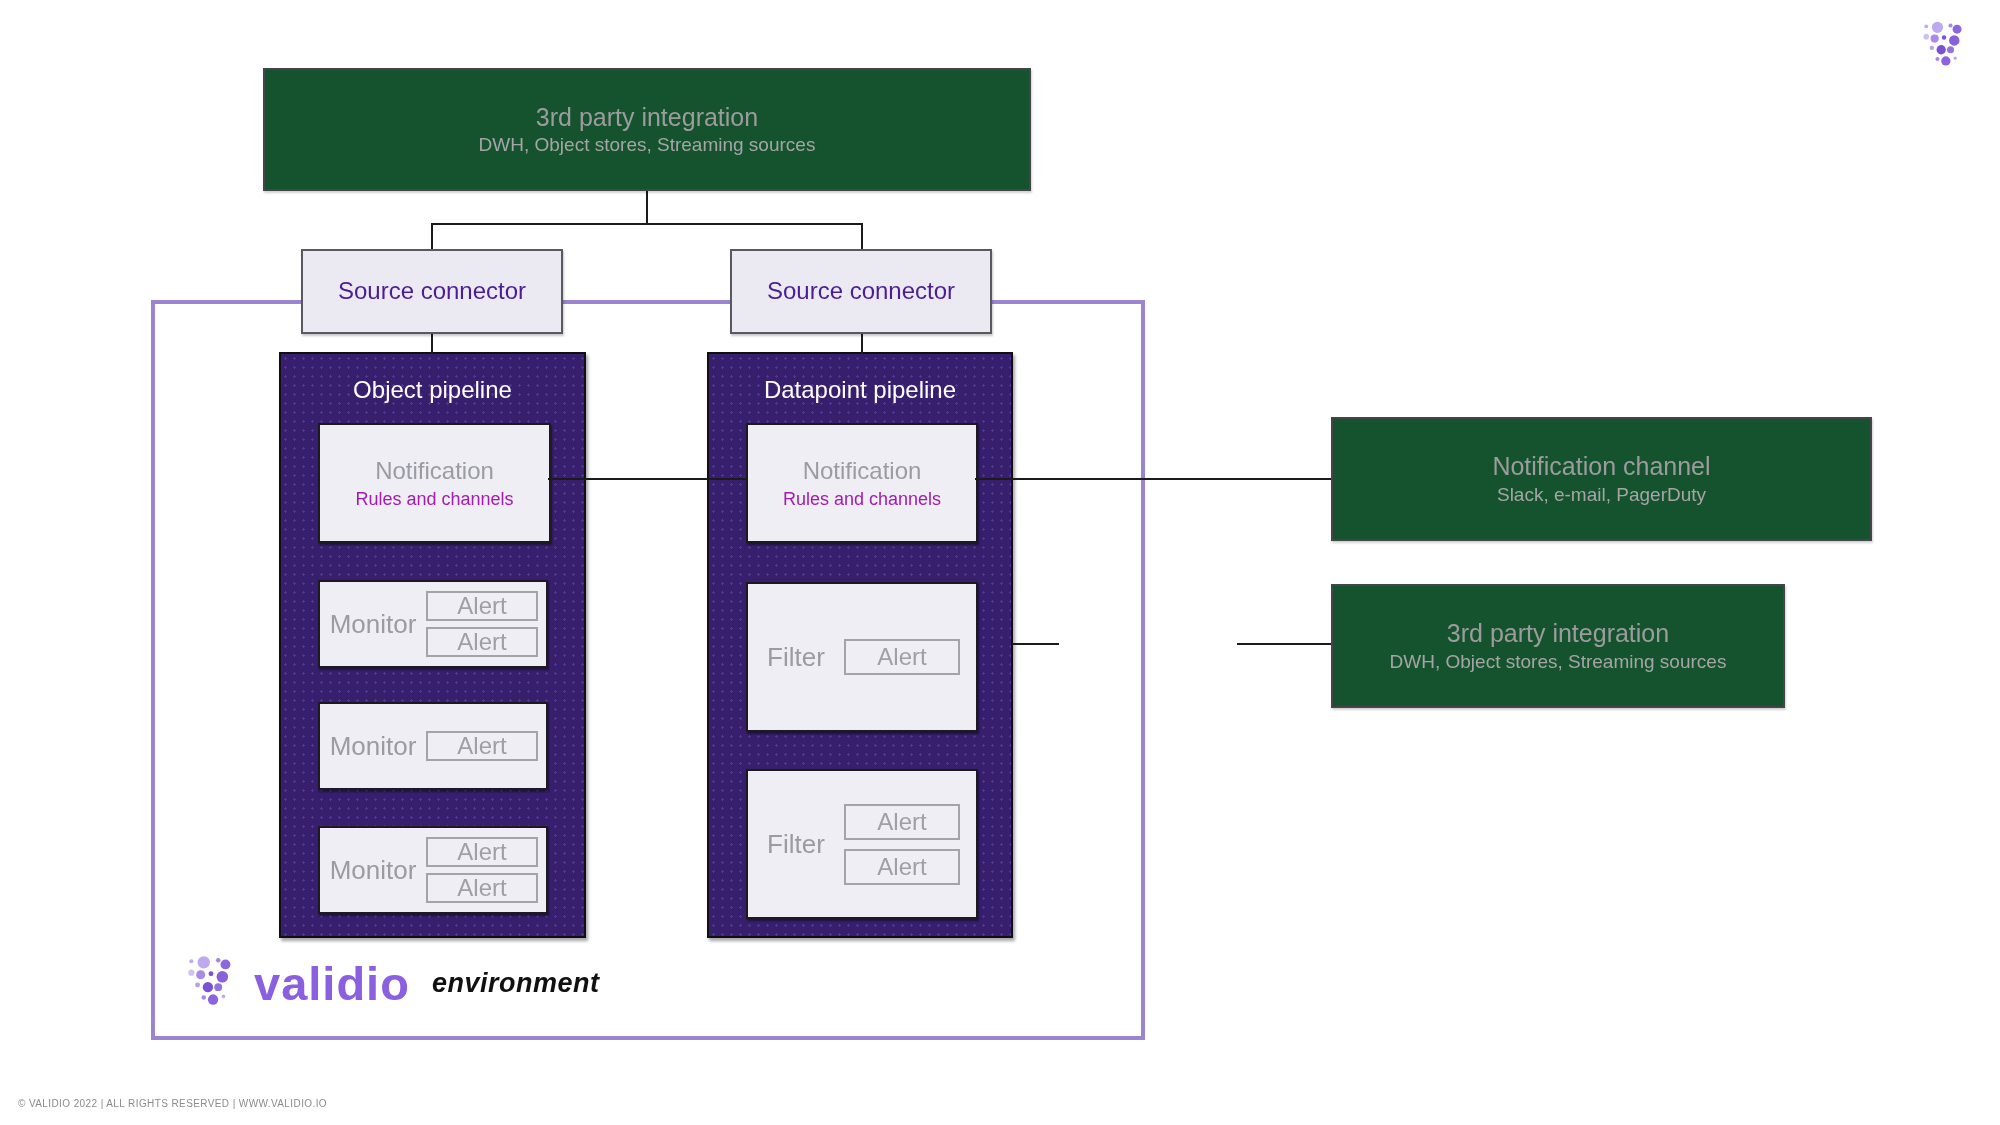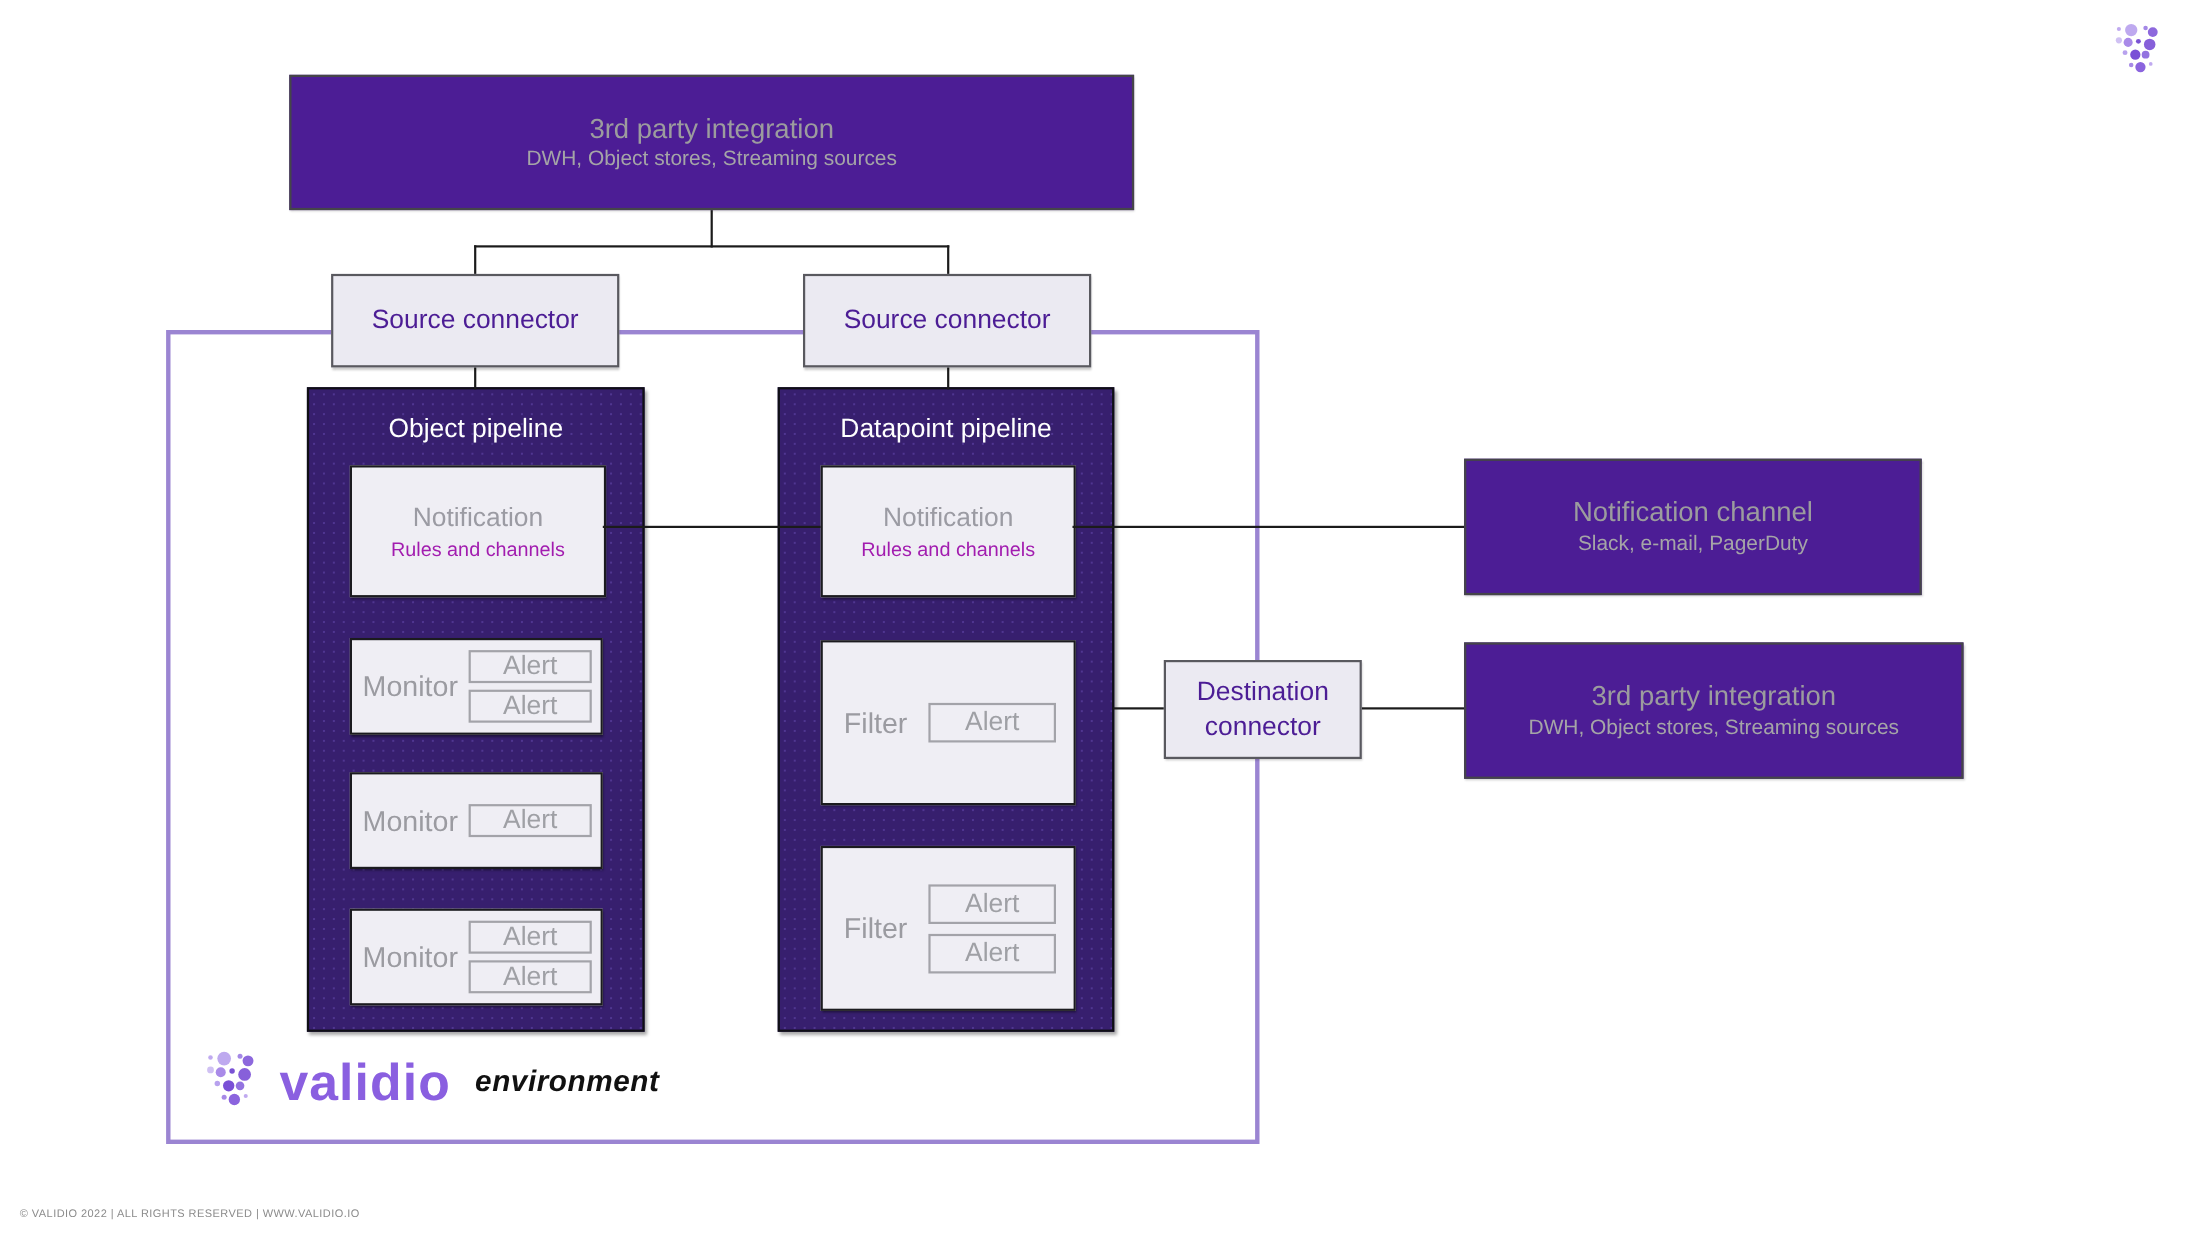--- a/index.html
+++ b/index.html
@@ -2,21 +2,21 @@
 <html><head>
 <meta charset="utf-8">
 <style>
   html,body{margin:0;padding:0;background:#ffffff;}
   #canvas{
     position:relative;width:2000px;height:1125px;background:#ffffff;
     font-family:"Liberation Sans",sans-serif;overflow:hidden;
   }
   
   .gray-box{
-    position:absolute;background:#4c1d95;border:2px solid #454549;
+    position:absolute;background:#14532d;border:2px solid #454549;
     box-shadow:1px 2px 2px rgba(0,0,0,0.18);
     display:flex;flex-direction:column;align-items:center;justify-content:center;
     box-sizing:border-box;text-align:center;
   }
   .box-title{font-size:25px;color:#9c9c9e;line-height:1.3;}
   .box-subtitle{font-size:19px;color:#a5a5a7;line-height:1.3;}
   .connector-box{
     position:absolute;background:#ebeaf2;border:2px solid #59595f;
     box-shadow:1px 2px 2px rgba(0,0,0,0.22);
     display:flex;align-items:center;justify-content:center;
@@ -72,21 +72,21 @@
   #line-src1{left:431px;top:332px;height:22px;}
   #line-src2{left:861px;top:332px;height:22px;}
   #line-notif-mid{left:548px;top:478px;width:198px;}
   #line-notif-right{left:975px;top:478px;width:357px;}
   #line-dest-left{left:1012px;top:643px;width:47px;}
   #line-dest-right{left:1237px;top:643px;width:95px;}
   
   #top-integration{left:263px;top:68px;width:768px;height:123px;}
   #source-connector-1{left:301px;top:249px;width:262px;height:85px;}
   #source-connector-2{left:730px;top:249px;width:262px;height:85px;}
-  #notification-channel{left:1331px;top:417px;width:416px;height:124px;}
+  #notification-channel{left:1331px;top:417px;width:541px;height:124px;}
   #destination-connector{left:1058px;top:600px;width:180px;height:90px;padding:0 22px;}
   #third-party-right{left:1331px;top:584px;width:454px;height:124px;}
   
   #ds-notification{left:37px;top:69px;width:233px;height:120px;}
   #monitor-1{left:37px;top:226px;width:230px;height:88px;}
   #monitor-2{left:37px;top:348px;width:230px;height:88px;}
   #monitor-3{left:37px;top:472px;width:230px;height:88px;}
   
   #dp-notification{left:37px;top:69px;width:232px;height:120px;}
   #filter-1{left:37px;top:228px;width:232px;height:150px;}
@@ -185,23 +185,20 @@
   </div>
   <div class="connector-box" id="source-connector-2">
     <span>Source connector</span>
   </div>
 
   <div class="gray-box" id="notification-channel">
     <div class="box-title">Notification channel</div>
     <div class="box-subtitle">Slack, e-mail, PagerDuty</div>
   </div>
 
-  <div class="connector-box" id="destination-connector">
-    <span>Destination connector</span>
-  </div>
 
   <div class="gray-box" id="third-party-right">
     <div class="box-title">3rd party integration</div>
     <div class="box-subtitle">DWH, Object stores, Streaming sources</div>
   </div>
 
   <div id="brand">
     <svg width="62" height="62" viewBox="0 0 60 60">
       <circle cx="11" cy="9" r="2" fill="#c0aaf0"></circle>
       <circle cx="23" cy="10" r="6" fill="#b39aec" opacity="0.85"></circle>

